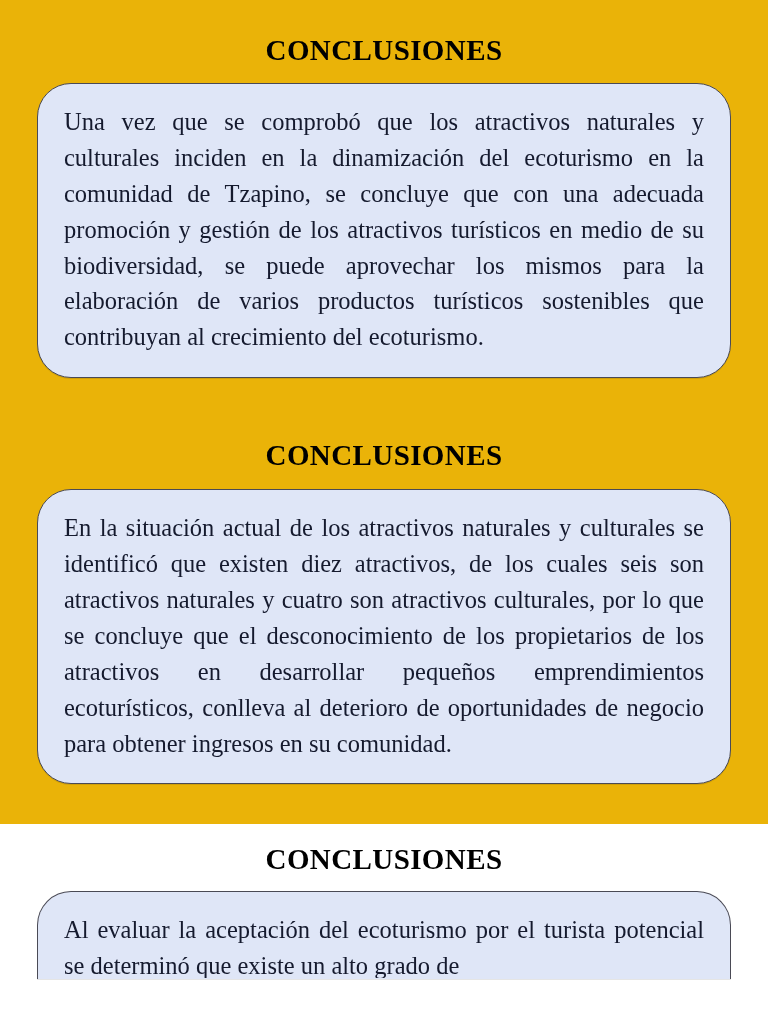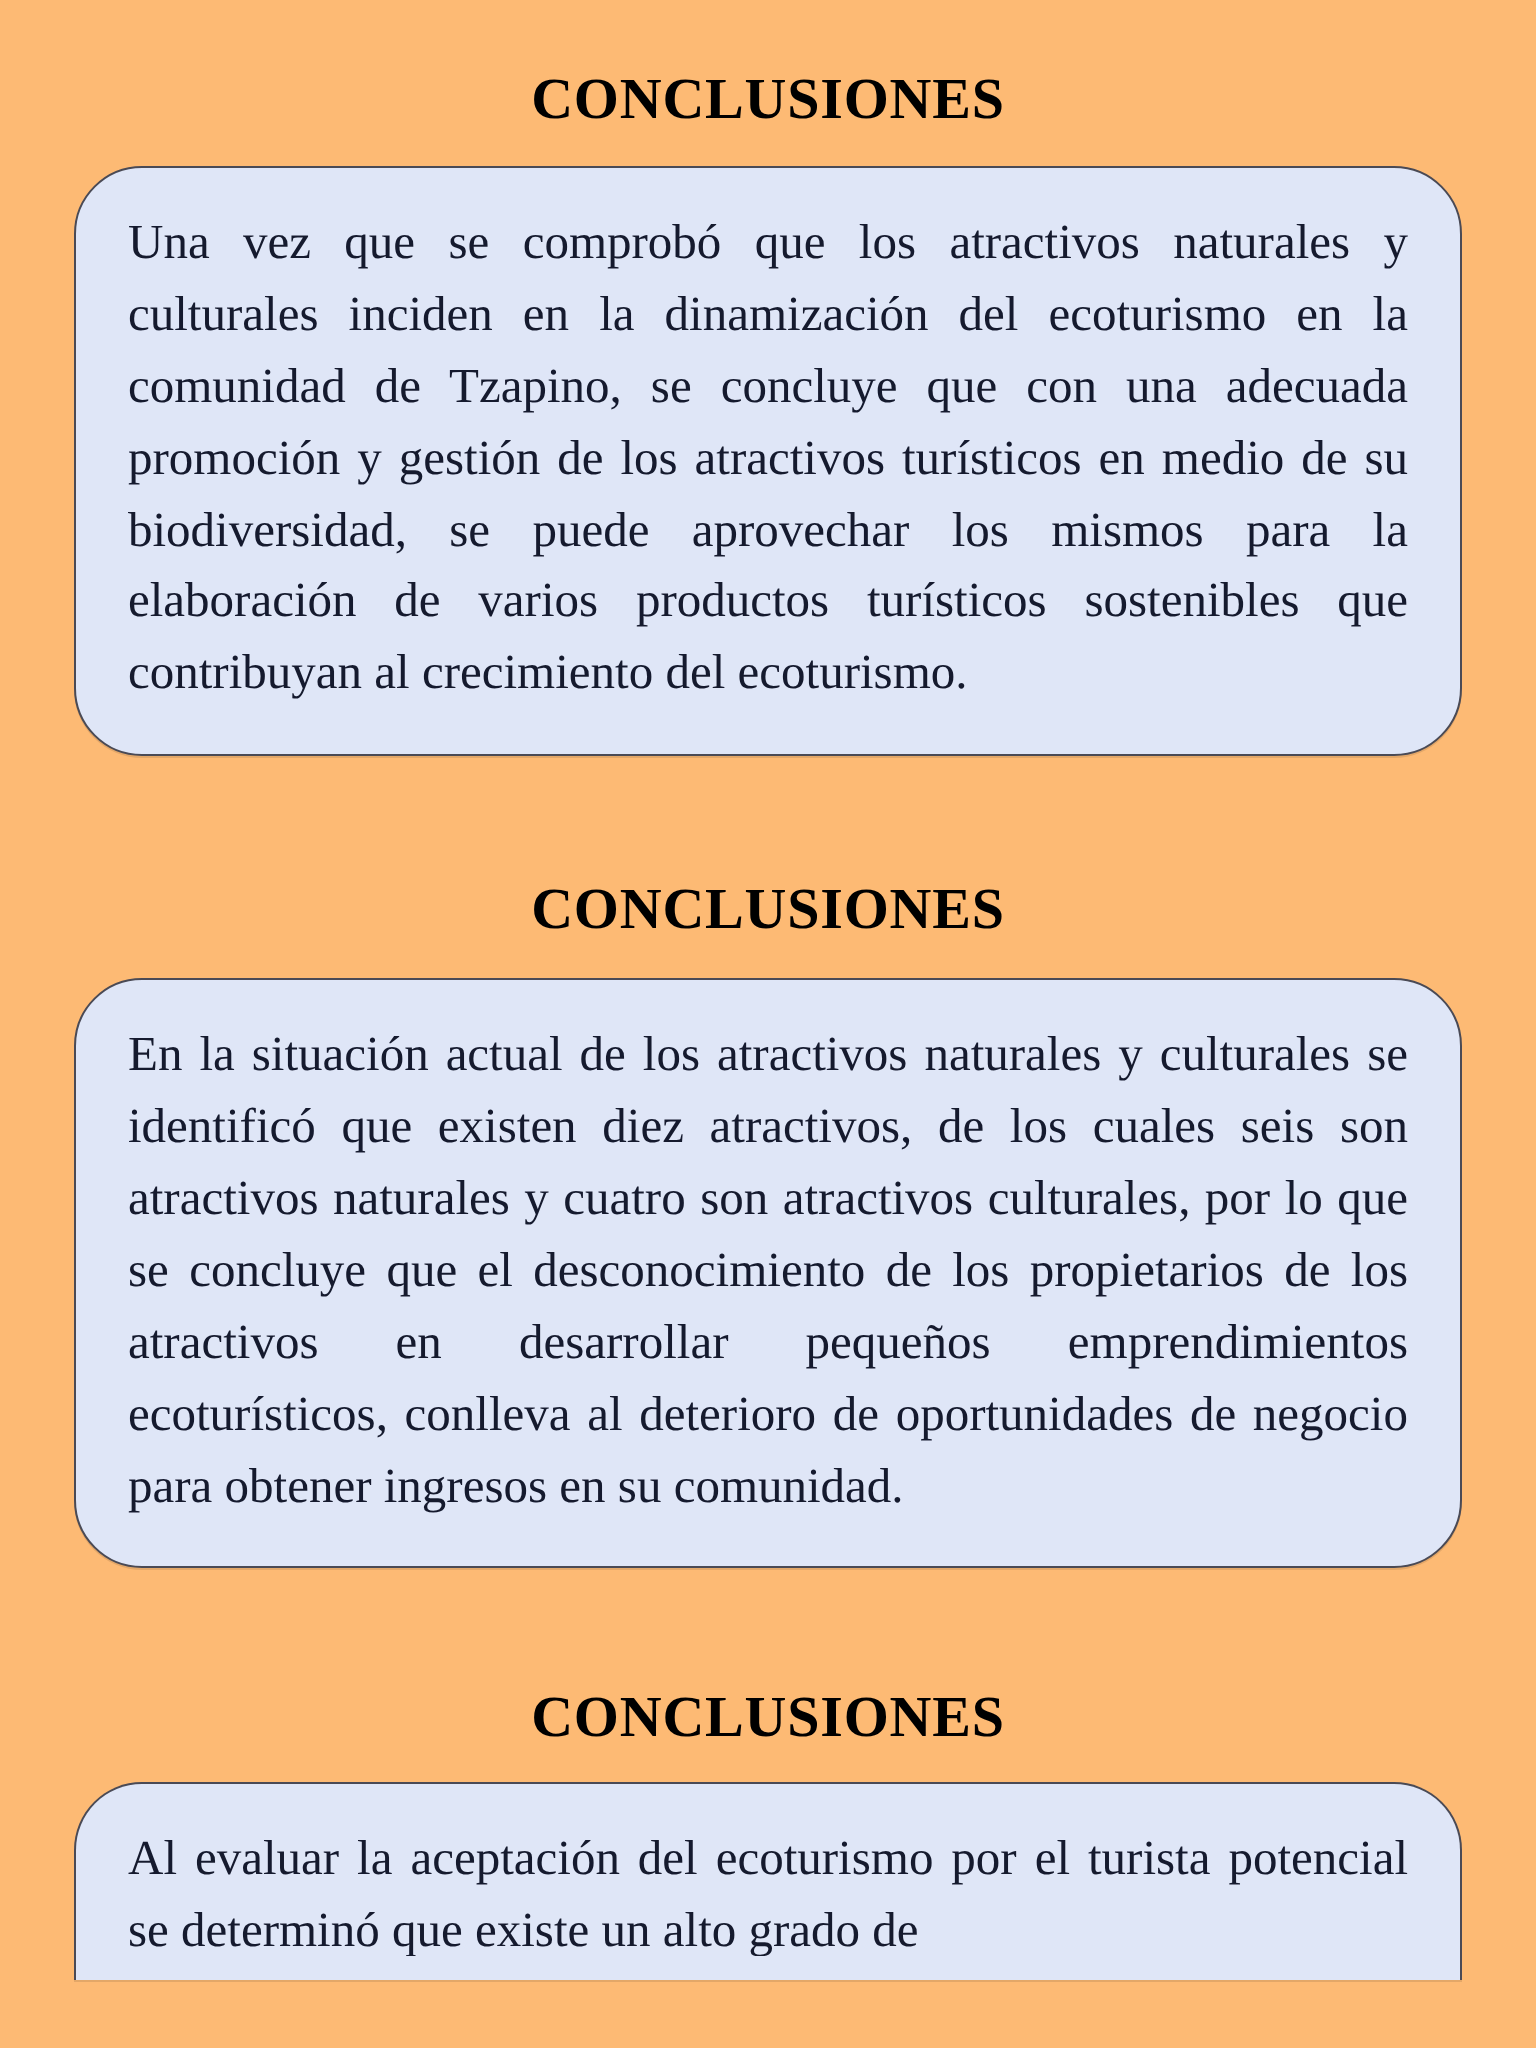--- a/index.html
+++ b/index.html
@@ -10,23 +10,23 @@
   body {
     width: 768px;
     height: 1024px;
     overflow: hidden;
     font-family: "Liberation Serif", "DejaVu Serif", serif;
     position: relative;
   }
 
   .page {
     width: 768px;
-    height: 1024px;
+    height: 824px;
     position: relative;
-    background: #fdba74;
+    background: #eab308;
     box-sizing: border-box;
   }
 
   .section {
     width: 100%;
     box-sizing: border-box;
   }
 
   .section-title {
     text-align: center;
@@ -69,21 +69,21 @@
   #sec-1 .section-title { margin-bottom: 18px; }
 
   #sec-2 { padding-top: 50px; }
   #sec-2 .section-title { margin-bottom: 19px; }
 
   #sec-3 { padding-top: 48px; }
   #sec-3 .section-title { margin-bottom: 17px; }
 
   
   #callout-3 {
-    padding-bottom: 12px;
+    padding-bottom: 1px;
     border-bottom: none;
     border-bottom-left-radius: 0;
     border-bottom-right-radius: 0;
     min-height: 70px;
   }
   #callout-3 .callout-text {
     max-height: 66px;
     overflow: hidden;
   }
 </style>

